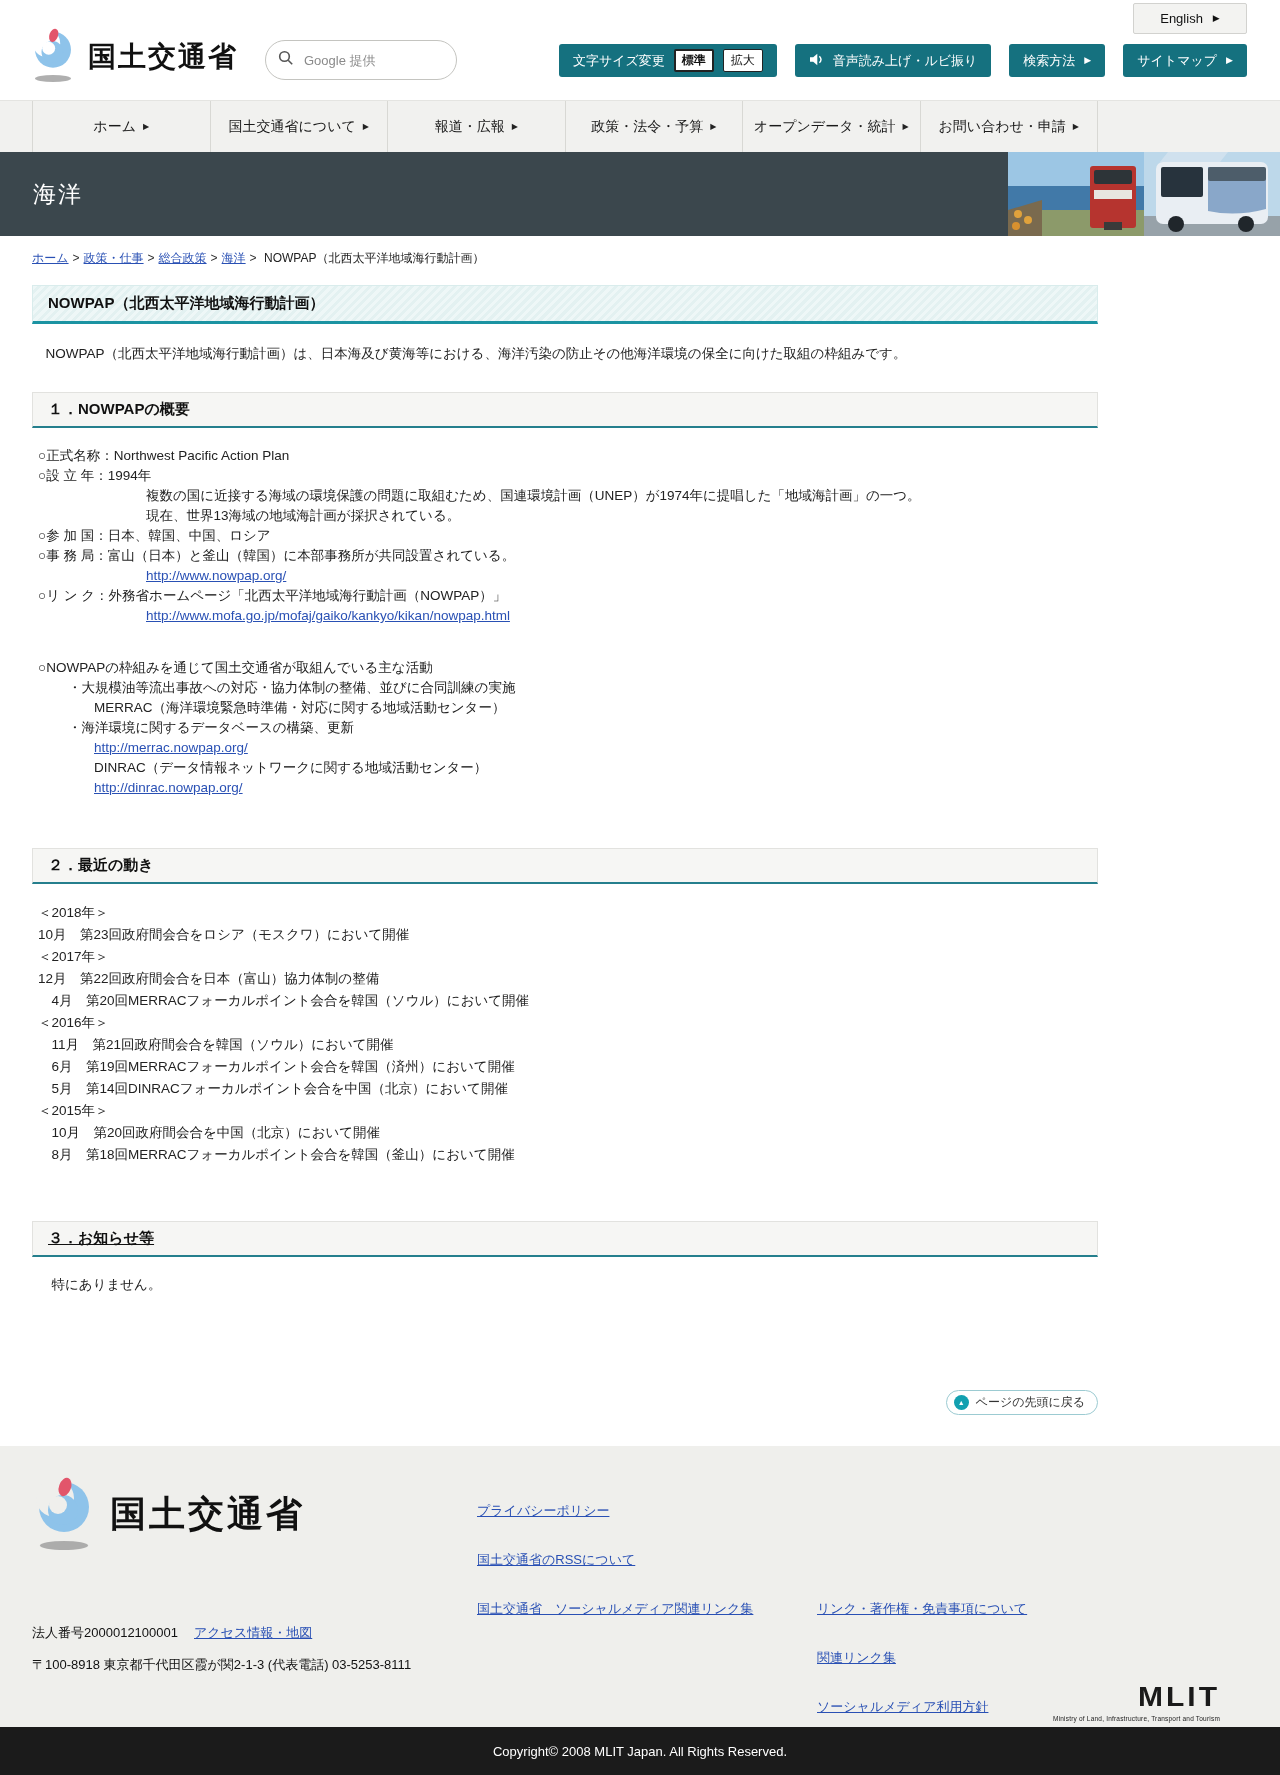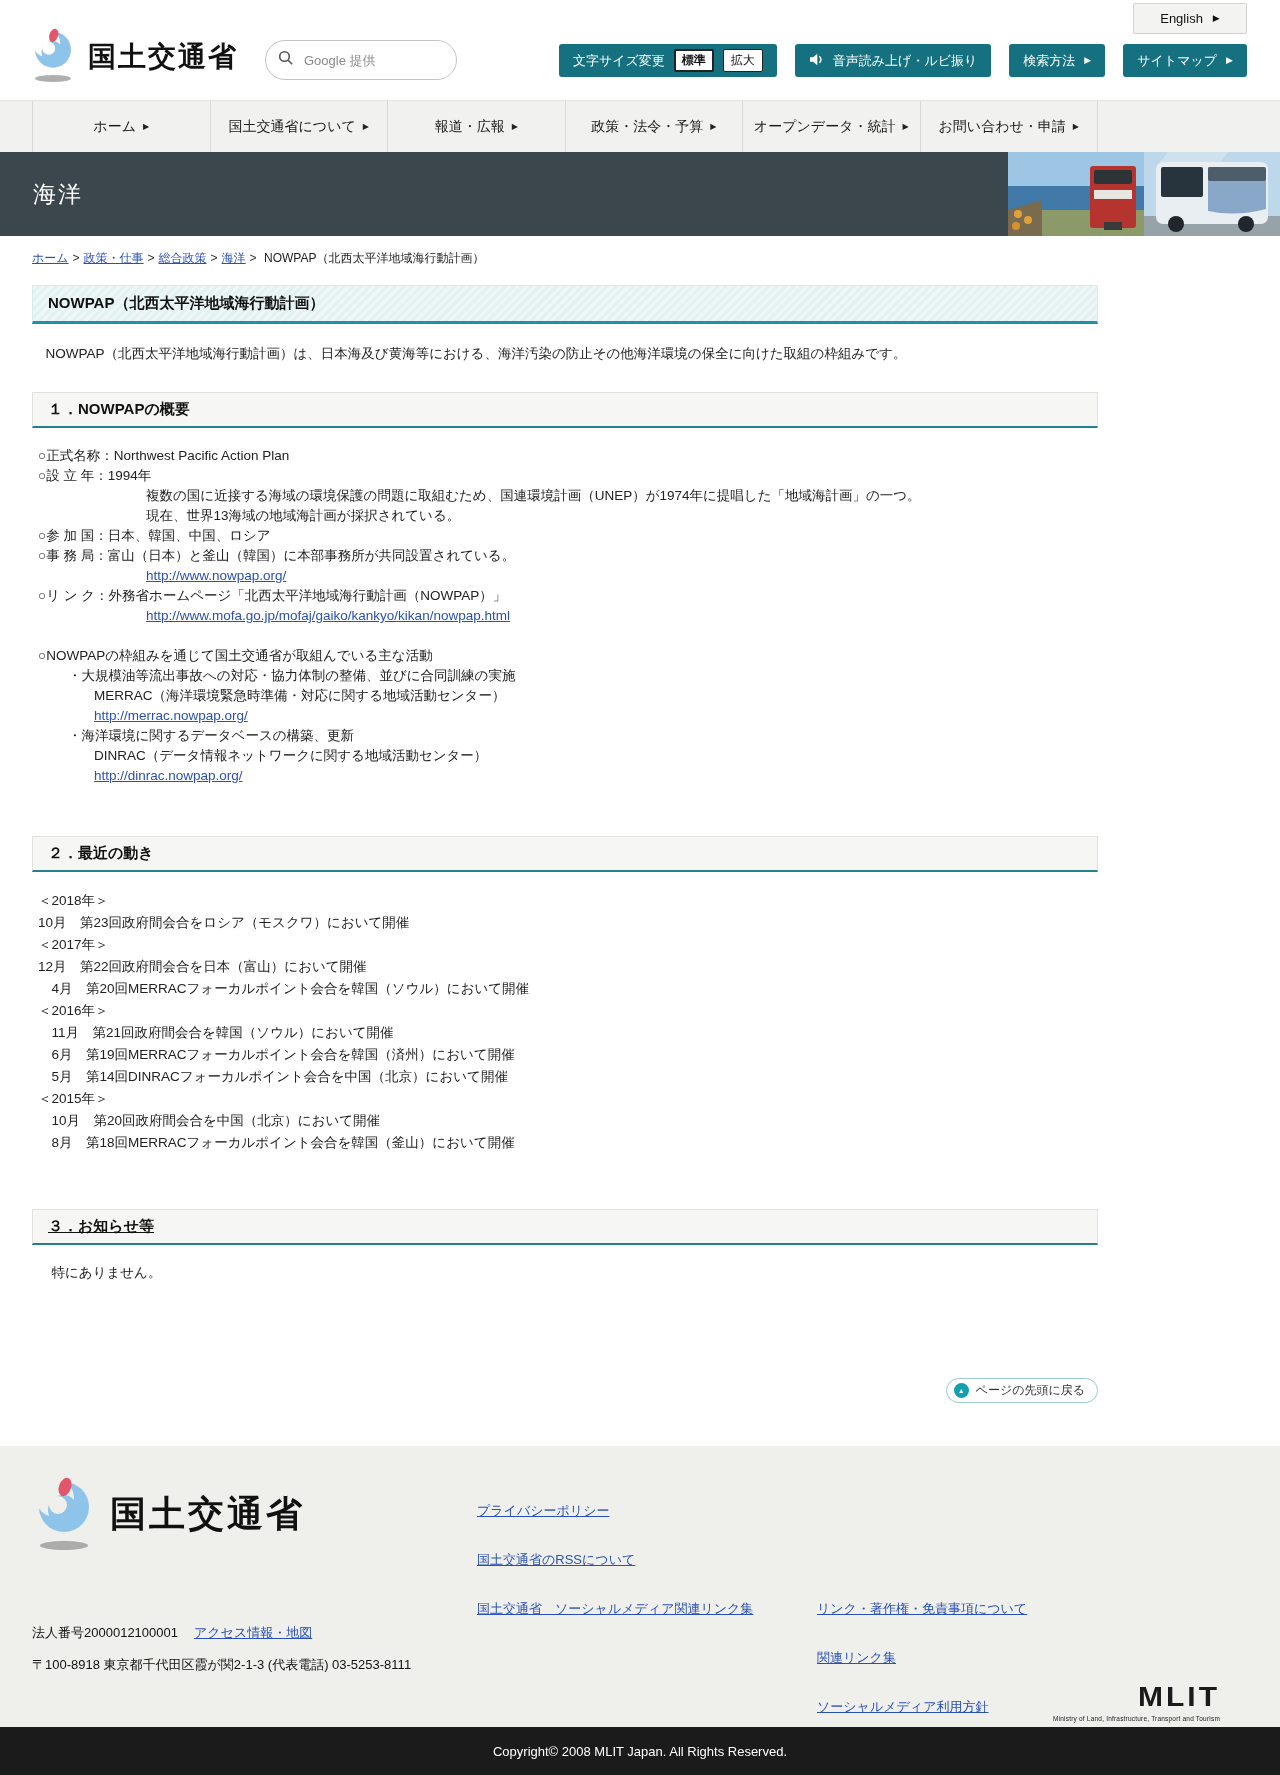--- a/index.html
+++ b/index.html
@@ -51,21 +51,21 @@
     border:1px solid #e2e2df;border-bottom:2px solid #257f8d;box-sizing:border-box;}
   .mt-s1{margin-top:28px;}
   .mt-s2{margin-top:50px;}
   .mt-s3{margin-top:55px;text-decoration:underline;}
   .sec-body{margin-top:18px;padding-left:6px;font-size:13.5px;}
   .cline{line-height:20px;white-space:pre-wrap;}
   .sec2 .cline{line-height:22px;}
   .cline.ind-b{padding-left:108px;}
   .cline.ind-c{padding-left:30px;}
   .cline.ind-d{padding-left:56px;}
-  .cline.gap{margin-top:20px;}
+  .cline.gap{margin-top:32px;}
   .clink{text-decoration:underline;}
   .note-line{margin-top:18px;padding-left:6px;font-size:13.5px;line-height:20px;white-space:pre-wrap;}
   .pagetop-row{margin-top:95px;display:flex;justify-content:flex-end;}
   .pagetop{display:flex;align-items:center;gap:7px;background:#fff;border:1px solid #9ccbd2;border-radius:13px;padding:3px 12px 3px 7px;font-size:12px;color:#333;cursor:pointer;}
   .pagetop-ic{width:15px;height:15px;border-radius:50%;background:#12a0b0;display:flex;align-items:center;justify-content:center;color:#fff;font-size:7px;line-height:1;}
 
   
   .footer{position:relative;height:281px;background:#efefec;box-sizing:border-box;padding-top:28px;}
   .footer-inner{margin-left:32px;width:1216px;position:relative;height:100%;}
   .f-logo{display:flex;align-items:flex-start;gap:14px;}
@@ -238,40 +238,40 @@
           <div class="cline ind-a"><span>○リ ン ク：外務省ホームページ「北西太平洋地域海行動計画（NOWPAP）」</span><a class="clink" href="#"></a></div>
 
           <div class="cline ind-b"><span></span><a class="clink" href="#">http://www.mofa.go.jp/mofaj/gaiko/kankyo/kikan/nowpap.html</a></div>
 
           <div class="cline ind-a gap"><span>○NOWPAPの枠組みを通じて国土交通省が取組んでいる主な活動</span><a class="clink" href="#"></a></div>
 
           <div class="cline ind-c"><span>・大規模油等流出事故への対応・協力体制の整備、並びに合同訓練の実施</span><a class="clink" href="#"></a></div>
 
           <div class="cline ind-d"><span>MERRAC（海洋環境緊急時準備・対応に関する地域活動センター）</span><a class="clink" href="#"></a></div>
 
+          <div class="cline ind-c"><span>・海洋環境に関するデータベースの構築、更新</span><a class="clink" href="#"></a></div>
+
           <div class="cline ind-d"><span></span><a class="clink" href="#">http://merrac.nowpap.org/</a></div>
-
-          <div class="cline ind-c"><span>・海洋環境に関するデータベースの構築、更新</span><a class="clink" href="#"></a></div>
 
           <div class="cline ind-d"><span>DINRAC（データ情報ネットワークに関する地域活動センター）</span><a class="clink" href="#"></a></div>
 
           <div class="cline ind-d"><span></span><a class="clink" href="#">http://dinrac.nowpap.org/</a></div>
 
       </div>
 
       <div class="sec-head mt-s2">２．最近の動き</div>
       <div class="sec-body sec2">
 
           <div class="cline"><span>＜2018年＞</span></div>
 
           <div class="cline"><span>10月　第23回政府間会合をロシア（モスクワ）において開催</span></div>
 
           <div class="cline"><span>＜2017年＞</span></div>
 
-          <div class="cline"><span>12月　第22回政府間会合を日本（富山）において開催</span></div>
+          <div class="cline"><span>12月　第22回政府間会合を日本（富山）協力体制の整備</span></div>
 
           <div class="cline"><span>　4月　第20回MERRACフォーカルポイント会合を韓国（ソウル）において開催</span></div>
 
           <div class="cline"><span>＜2016年＞</span></div>
 
           <div class="cline"><span>　11月　第21回政府間会合を韓国（ソウル）において開催</span></div>
 
           <div class="cline"><span>　6月　第19回MERRACフォーカルポイント会合を韓国（済州）において開催</span></div>
 
           <div class="cline"><span>　5月　第14回DINRACフォーカルポイント会合を中国（北京）において開催</span></div>

